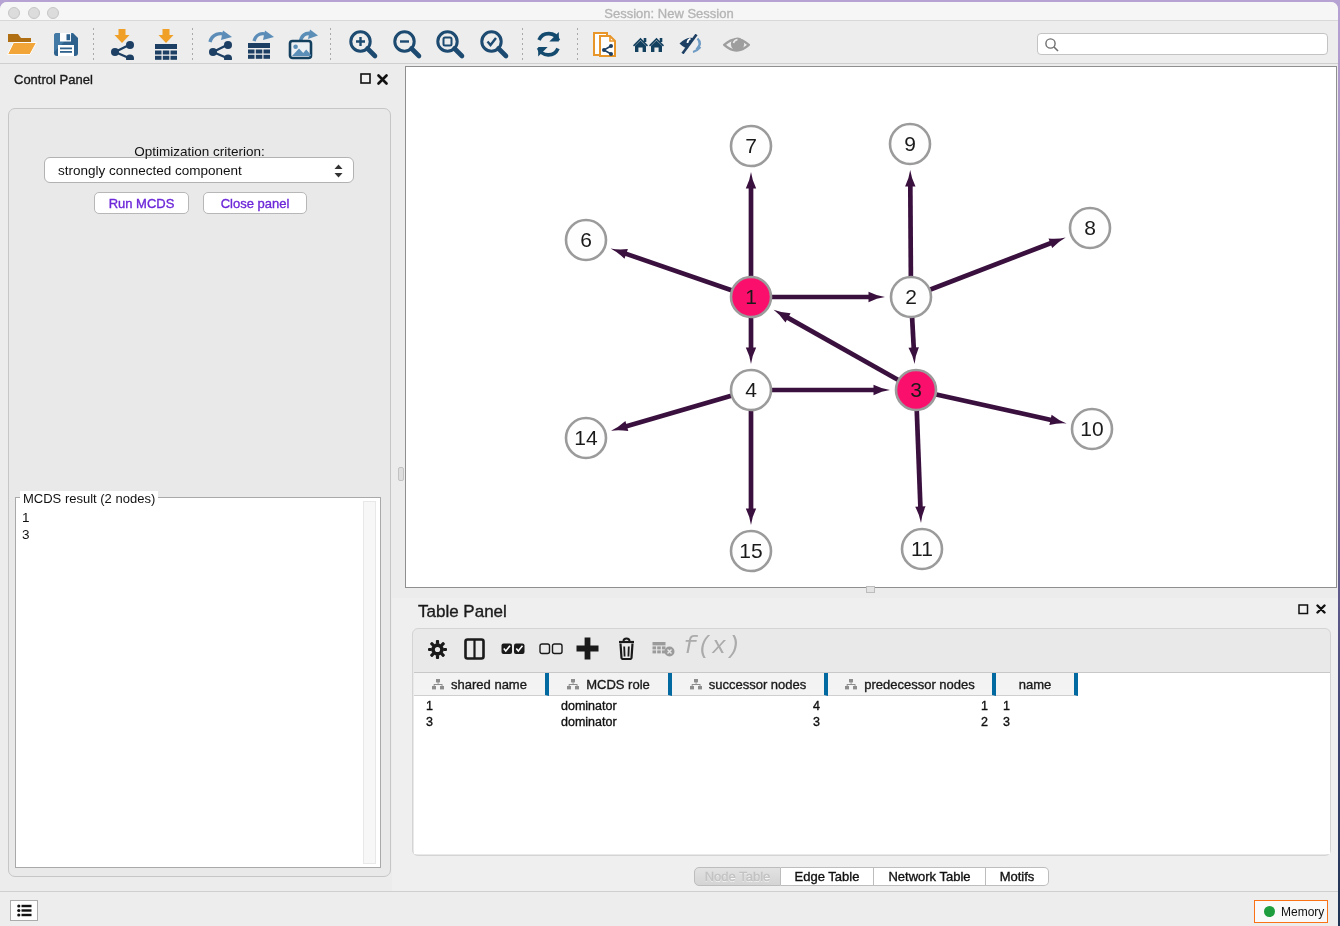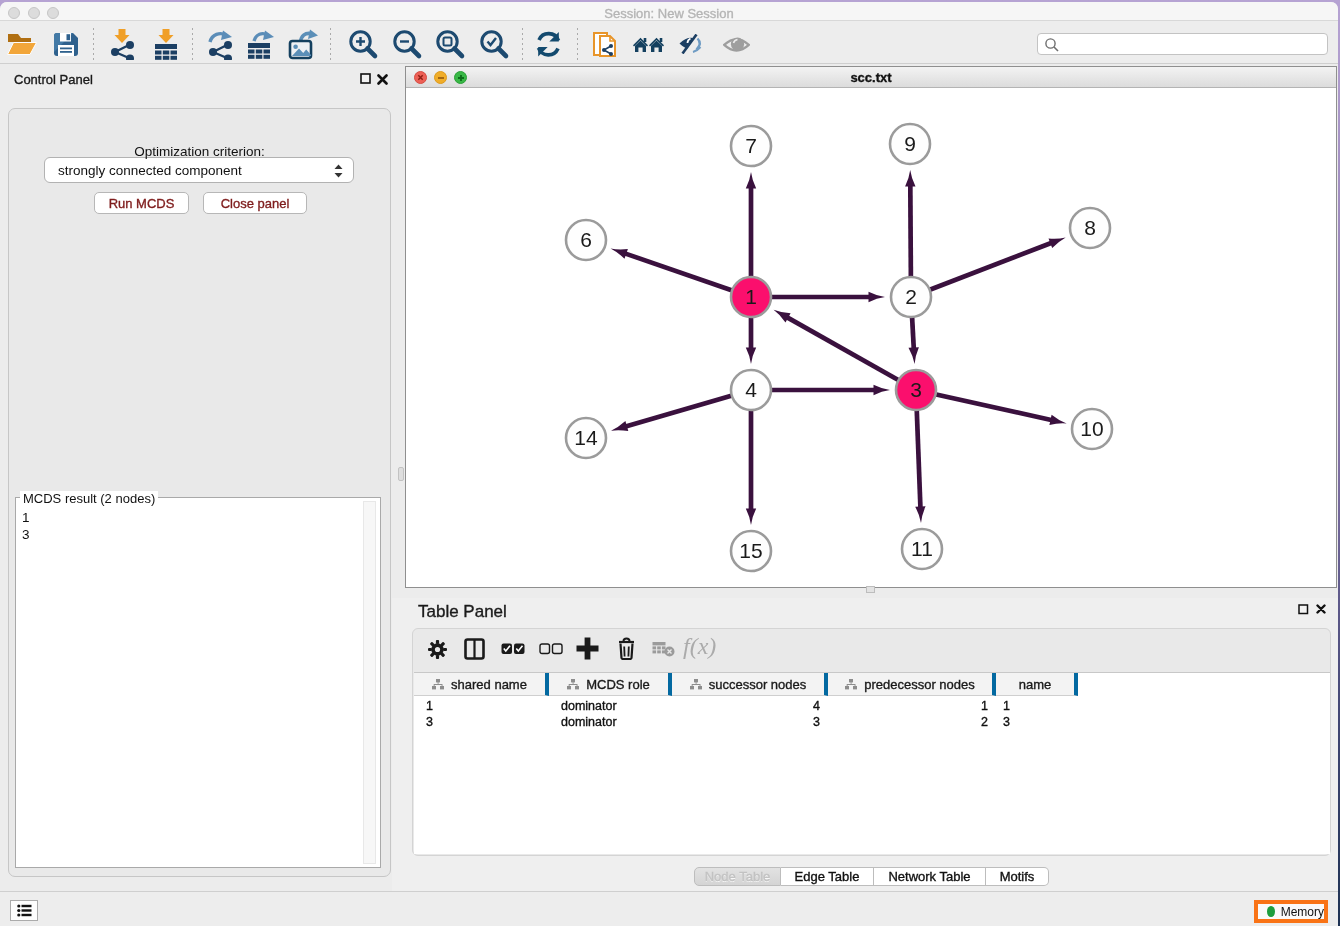--- a/index.html
+++ b/index.html
@@ -13,21 +13,21 @@
 .toolbar{position:absolute;left:0;top:19px;width:1338px;height:43px;background:#ededed;border-bottom:1px solid #cfcfcf}
 .sep{position:absolute;top:7px;height:34px;width:1px;background-image:linear-gradient(#aaa 40%,rgba(255,255,255,0) 0%);background-size:1px 5px}
 .searchbox{position:absolute;left:1037px;top:12px;width:291px;height:22px;background:#fff;border:1px solid #c3c3c3;border-radius:4px}
 .main{position:absolute;left:0;top:62px;width:1338px;height:827px;background:#ececec}
 .cp-title{position:absolute;left:14px;top:8px;font-size:13px;color:#1a1a1a}
 .tabs{position:absolute;top:33px;height:21px;display:flex}
 .tab{height:21px;font-size:13px;color:#111;background:#fff;border:1px solid #c2c2c2;border-left:none;display:flex;align-items:center;justify-content:center}
 .tab.first{border-left:1px solid #c2c2c2;border-radius:5px 0 0 5px}
 .tab.sel{background:linear-gradient(#ececec,#dcdcdc);color:#c5c5c5;text-shadow:0 1px 0 #fff;border-radius:0 5px 5px 0}
 .cp-panel{position:absolute;left:8px;top:44px;width:383px;height:769px;background:#e9e9e9;border:1px solid #c6c6c6;border-radius:7px}
-.btn{position:absolute;background:#fff;border:1px solid #b7b7b7;border-radius:5px;font-size:13px;color:#7f1d1d;display:flex;align-items:center;justify-content:center}
+.btn{position:absolute;background:#fff;border:1px solid #b7b7b7;border-radius:5px;font-size:13px;color:#6d28d9;display:flex;align-items:center;justify-content:center}
 .resultbox{position:absolute;left:7px;top:389px;width:366px;height:371px;background:#fff;border:1px solid #a9a9a9}
 .legend{position:absolute;left:4px;top:-7px;background:#fff;padding:0 3px;font-size:13px;color:#111}
 .vscroll{position:absolute;right:4px;top:3px;width:13px;bottom:3px;background:#f7f7f7;border:1px solid #e8e8e8}
 .scc{position:absolute;left:405px;top:2px;width:932px;height:522px;background:#fff;border:1px solid #8f8f8f}
 .scc-tb{position:absolute;left:0;top:0;width:100%;height:21px;background:linear-gradient(#f3f3f3,#dcdcdc);border-bottom:1px solid #b4b4b4}
 .scc-title{position:absolute;left:0;top:3px;width:100%;text-align:center;font-size:13px;font-weight:600;color:#111}
 .tl2{position:absolute;top:4px;width:13px;height:13px;border-radius:50%;display:flex;align-items:center;justify-content:center}
 .tp{position:absolute;left:392px;top:534px;width:946px;height:293px;background:#efefef}
 .tp-title{position:absolute;left:26px;top:4px;font-size:17px;color:#1a1a1a}
 .tp-inner{position:absolute;left:20px;top:30px;width:919px;height:228px;background:#e9e9e9;border:1px solid #d4d4d4;border-radius:6px}
@@ -212,38 +212,20 @@
   <div class="btn" style="left:86px;top:84px;width:95px;height:22px">Run MCDS</div>
   <div class="btn" style="left:195px;top:84px;width:104px;height:22px">Close panel</div>
   <div class="resultbox">
     <div class="legend">MCDS result (2 nodes)</div>
     <div class="abs" style="left:6px;top:12px;font-size:13.5px;color:#111;line-height:16.5px">1<br>3</div>
     <div class="vscroll"></div>
   </div>
  </div>
  <div class="abs" style="left:398px;top:403px;width:6px;height:14px;background:#dedede;border:1px solid #c2c2c2;border-radius:2px"></div>
 <div class="scc">
- <div class="scc-tb">
-  <div class="tl2" style="left:8px;background:#ed6056;border:0.5px solid #d44c42">
-            <svg width="7" height="7" viewBox="0 0 8 8">
-              <path d="M1.5 1.5 L6.5 6.5 M6.5 1.5 L1.5 6.5" stroke="#8f1e14" stroke-width="1.7"></path>
-            </svg>
-          </div>
-  <div class="tl2" style="left:28px;background:#f0ad29;border:0.5px solid #dd9a1c">
-            <svg width="8" height="8" viewBox="0 0 8 8">
-              <path d="M1 4 h6" stroke="#9a5f10" stroke-width="1.8"></path>
-            </svg>
-          </div>
-  <div class="tl2" style="left:48px;background:#39b846;border:0.5px solid #2aa037">
-            <svg width="8" height="8" viewBox="0 0 8 8">
-              <path d="M1 4 h6 M4 1 v6" stroke="#0c6e1a" stroke-width="1.8"></path>
-            </svg>
-          </div>
-  <div class="scc-title">scc.txt</div>
- </div>
  <svg class="abs" style="left:0;top:21px" width="930" height="499" viewBox="0 0 930 499" font-family="Liberation Sans, sans-serif">
 <g stroke="#3a113e" stroke-width="4.7" fill="#3a113e">
 <line x1="345.0" y1="209.0" x2="345.0" y2="97.5"></line>
 <path d="M345.0 84.0 Q346.1 92.2 350.2 100.5 L339.8 100.5 Q343.9 92.2 345.0 84.0z" stroke="none"></path>
 <line x1="345.0" y1="209.0" x2="217.3" y2="164.9"></line>
 <path d="M204.6 160.5 Q212.7 162.1 221.9 161.0 L218.5 170.8 Q212.0 164.3 204.6 160.5z" stroke="none"></path>
 <line x1="345.0" y1="209.0" x2="465.5" y2="209.0"></line>
 <path d="M479.0 209.0 Q470.8 210.1 462.5 214.2 L462.5 203.8 Q470.8 207.9 479.0 209.0z" stroke="none"></path>
 <line x1="345.0" y1="209.0" x2="345.0" y2="262.5"></line>
 <path d="M345.0 276.0 Q343.9 267.8 339.8 259.5 L350.2 259.5 Q346.1 267.8 345.0 276.0z" stroke="none"></path>
@@ -352,21 +334,21 @@
               <rect x="0.5" y="5.4" width="3.6" height="3"></rect>
               <rect x="5.2" y="5.4" width="3.6" height="3"></rect>
               <rect x="9.9" y="5.4" width="3.6" height="3"></rect>
               <rect x="0.5" y="9.4" width="3.6" height="3"></rect>
               <rect x="5.2" y="9.4" width="3.6" height="3"></rect>
               <rect x="9.9" y="9.4" width="3.6" height="3"></rect>
               <circle cx="17.5" cy="10.5" r="5"></circle>
             </g>
             <path d="M15.5 8.5 l4 4 M19.5 8.5 l-4 4" stroke="#e9e9e9" stroke-width="1.4"></path>
           </svg>
-   <div class="abs" style="left:270px;top:4px;width:50px;font-family:Liberation Serif, serif;font-style:italic;font-size:24px;color:#ababab">f(x)</div>
+   <div class="abs" style="left:270px;top:4px;width:50px;font-family:Liberation Mono, monospace;font-style:italic;font-size:24px;color:#ababab">f(x)</div>
    <div class="ttable">
     <div class="th" style="left:0;width:135px"><svg class="treeicon" width="12" height="11" viewBox="0 0 12 11">
                 <g fill="#8d8d8d">
                   <rect x="4" y="0" width="4" height="3.4"></rect>
                   <rect x="0" y="7" width="4" height="3.4"></rect>
                   <rect x="8" y="7" width="4" height="3.4"></rect>
                   <path d="M5.6 3 h0.9 v2 h4 v2 h-0.9 v-1.1 h-7 v1.1 h-0.9 v-2 h4z"></path>
                 </g>
               </svg>shared name</div>
     <div class="th" style="left:135px;width:123px"><svg class="treeicon" width="12" height="11" viewBox="0 0 12 11">
@@ -421,18 +403,18 @@
           <g fill="#111">
             <circle cx="1.8" cy="2" r="1.6"></circle>
             <circle cx="1.8" cy="6.5" r="1.6"></circle>
             <circle cx="1.8" cy="11" r="1.6"></circle>
             <rect x="4.5" y="0.8" width="10" height="2.4"></rect>
             <rect x="4.5" y="5.3" width="10" height="2.4"></rect>
             <rect x="4.5" y="9.8" width="10" height="2.4"></rect>
           </g>
         </svg>
  </div>
- <div class="abs" style="left:1254px;top:8px;width:74px;height:23px;background:#fafafa;border:4px solid #f97316;display:flex;align-items:center">
+ <div class="abs" style="left:1254px;top:8px;width:74px;height:23px;background:#fafafa;border:1px solid #f97316;display:flex;align-items:center">
   <div style="width:11px;height:11px;border-radius:50%;background:#1e9e3e;margin-left:9px"></div>
   <div style="font-size:12px;color:#111;margin-left:6px">Memory</div>
  </div>
 </div>
 </div>
 
 </body></html>

